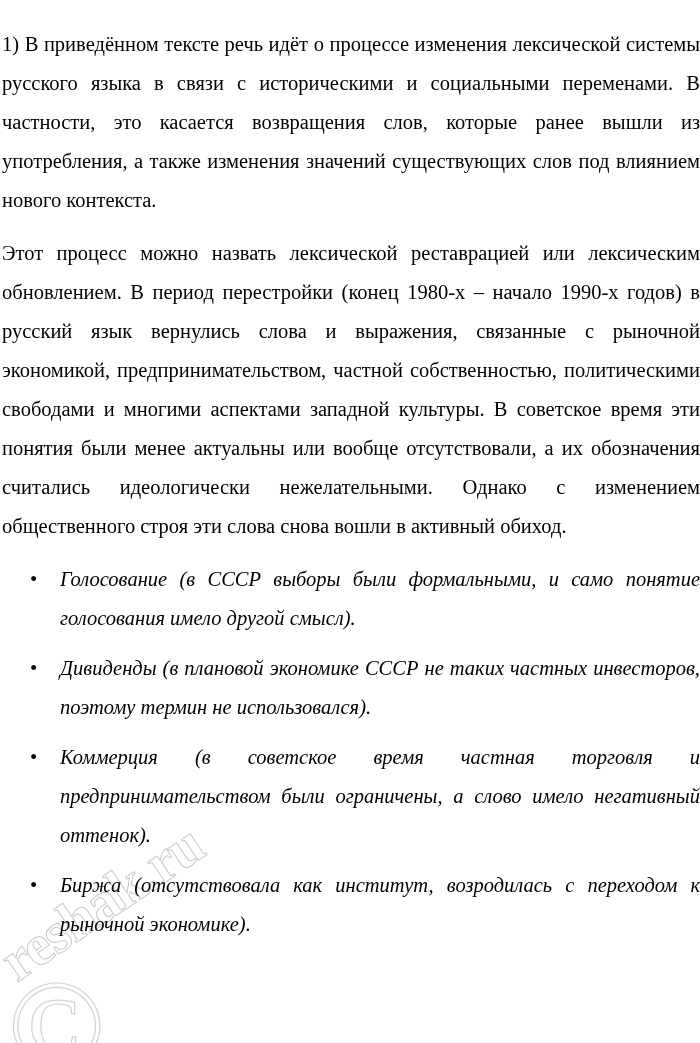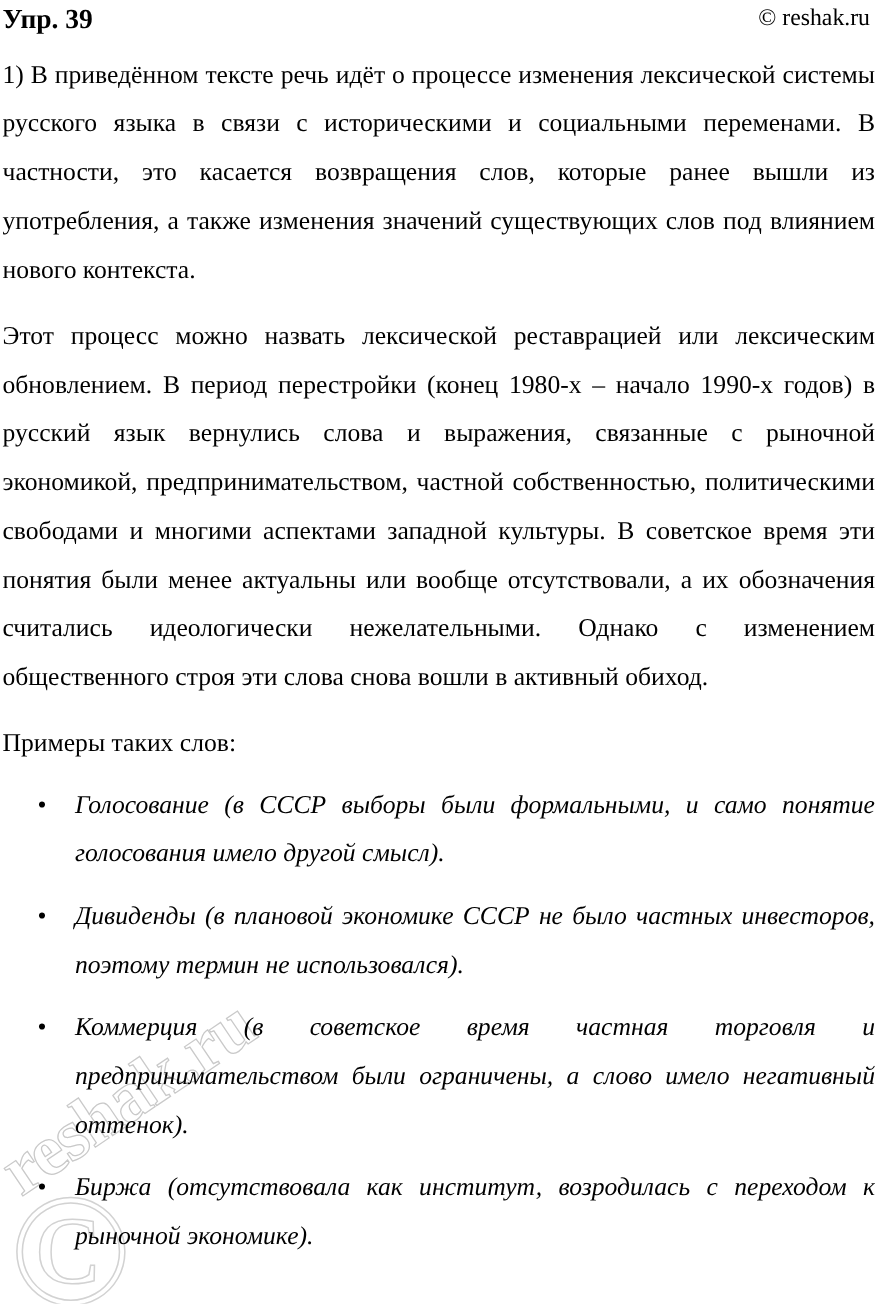--- a/index.html
+++ b/index.html
@@ -89,21 +89,21 @@
     padding: 0 0px 0 2px;
   }
   p.para {
     margin: 0 0 14px 0;
     font-size: 20.5px;
     line-height: 39px;
     text-align: justify;
     text-justify: inter-word;
     hyphens: none;
   }
-  p.para:first-of-type { margin-top: 11px; }
+  p.para:first-of-type { margin-top: 25px; }
 
   .examples-lead {
     margin: 0 0 10px 0;
     font-size: 20.5px;
     line-height: 39px;
     text-align: left;
   }
 
   ul.bullets {
     list-style: none;
@@ -134,40 +134,35 @@
 </head>
 <body>
 
 <div class="page">
 
   <div class="watermark">
     <div class="wm-text">reshak.ru</div>
     <div class="wm-copy">©</div>
   </div>
 
-  <div class="header">
-    <div class="title">Упр. 39</div>
-    <div class="copyright">© reshak.ru</div>
-  </div>
 
   <div class="content">
 
     <p class="para">1) В приведённом тексте речь идёт о процессе изменения лексической системы русского языка в связи с историческими и социальными переменами. В частности, это касается возвращения слов, которые ранее вышли из употребления, а также изменения значений существующих слов под влиянием нового контекста.</p>
     <p class="para">Этот процесс можно назвать лексической реставрацией или лексическим обновлением. В период перестройки (конец 1980-х – начало 1990-х годов) в русский язык вернулись слова и выражения, связанные с рыночной экономикой, предпринимательством, частной собственностью, политическими свободами и многими аспектами западной культуры. В советское время эти понятия были менее актуальны или вообще отсутствовали, а их обозначения считались идеологически нежелательными. Однако с изменением общественного строя эти слова снова вошли в активный обиход.</p>
 
-    <p class="examples-lead">Примеры таких слов:</p>
 
     <ul class="bullets">
       <li>
         <span class="bullet-dot">•</span>
         <span class="li-text">Голосование (в СССР выборы были формальными, и само понятие голосования имело другой смысл).</span>
       </li>
       <li>
         <span class="bullet-dot">•</span>
-        <span class="li-text">Дивиденды (в плановой экономике СССР не было частных инвесторов, поэтому термин не использовался).</span>
+        <span class="li-text">Дивиденды (в плановой экономике СССР не таких частных инвесторов, поэтому термин не использовался).</span>
       </li>
       <li>
         <span class="bullet-dot">•</span>
         <span class="li-text">Коммерция (в советское время частная торговля и предпринимательством были ограничены, а слово имело негативный оттенок).</span>
       </li>
       <li>
         <span class="bullet-dot">•</span>
         <span class="li-text">Биржа (отсутствовала как институт, возродилась с переходом к рыночной экономике).</span>
       </li>
     </ul>

